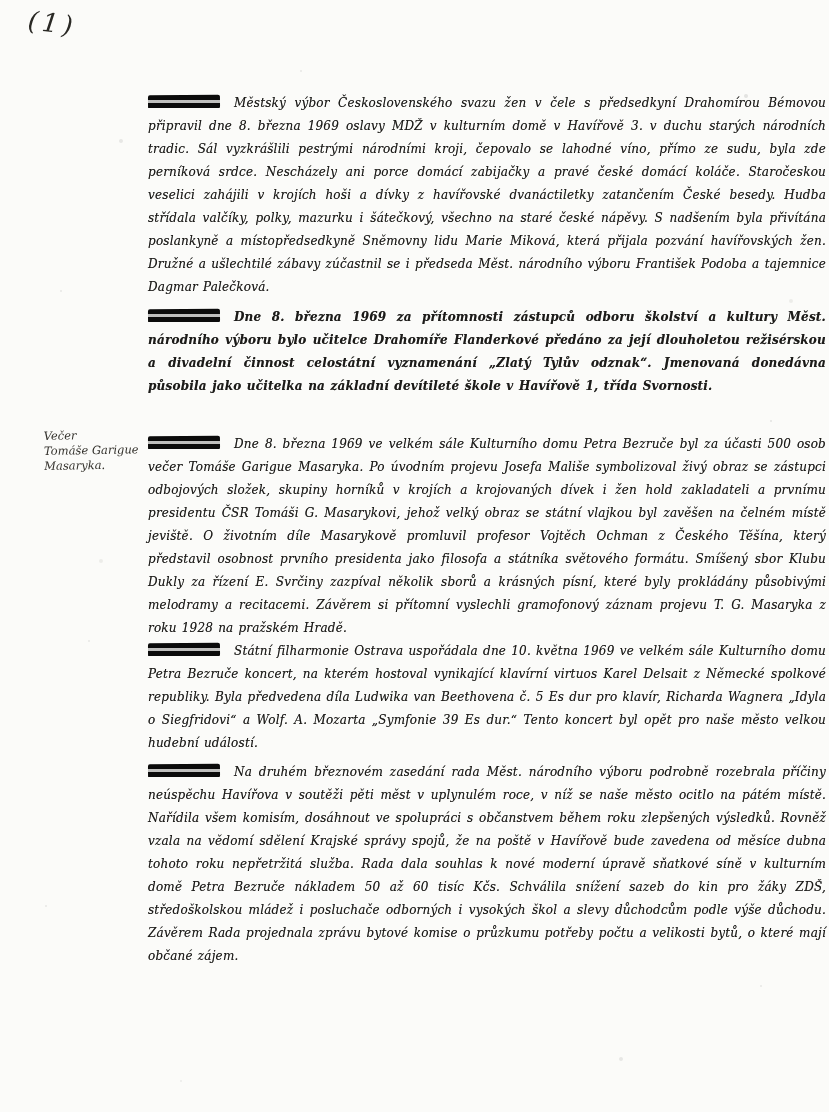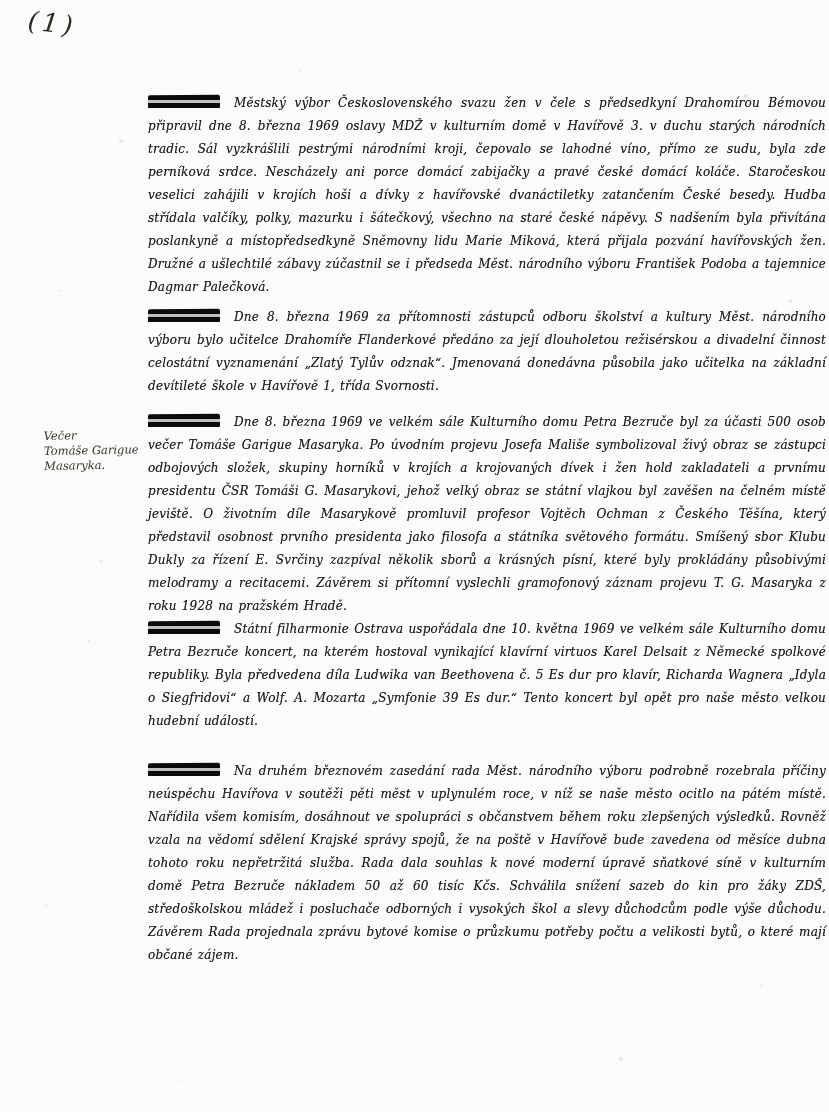--- a/index.html
+++ b/index.html
@@ -71,23 +71,23 @@
     margin: 0;
     font-size: 12px;
     font-style: italic;
     line-height: 23px;
     text-align: justify;
     letter-spacing: 0.2px;
     word-spacing: 1px;
     text-shadow: 0 0 0.4px rgba(28,27,25,0.55);
   }
   .para.gap-sm  { margin-bottom: 7px; }
-  .para.gap-lg  { margin-bottom: 13px; }
+  .para.gap-lg  { margin-bottom: 35px; font-weight: bold; }
   .para.gap-md  { }
-  .para.gap-xs  { margin-bottom: 27px; }
+  .para.gap-xs  { margin-bottom: 6px; }
   .redaction {
     display: inline-block;
     width: 72px;
     height: 14px;
     margin-right: 14px;
     vertical-align: -2px;
     background: linear-gradient(
       to bottom,
       #0b0b0b 0px, #0b0b0b 5px,
       rgba(11,11,11,0.25) 5px, rgba(11,11,11,0.25) 8px,

